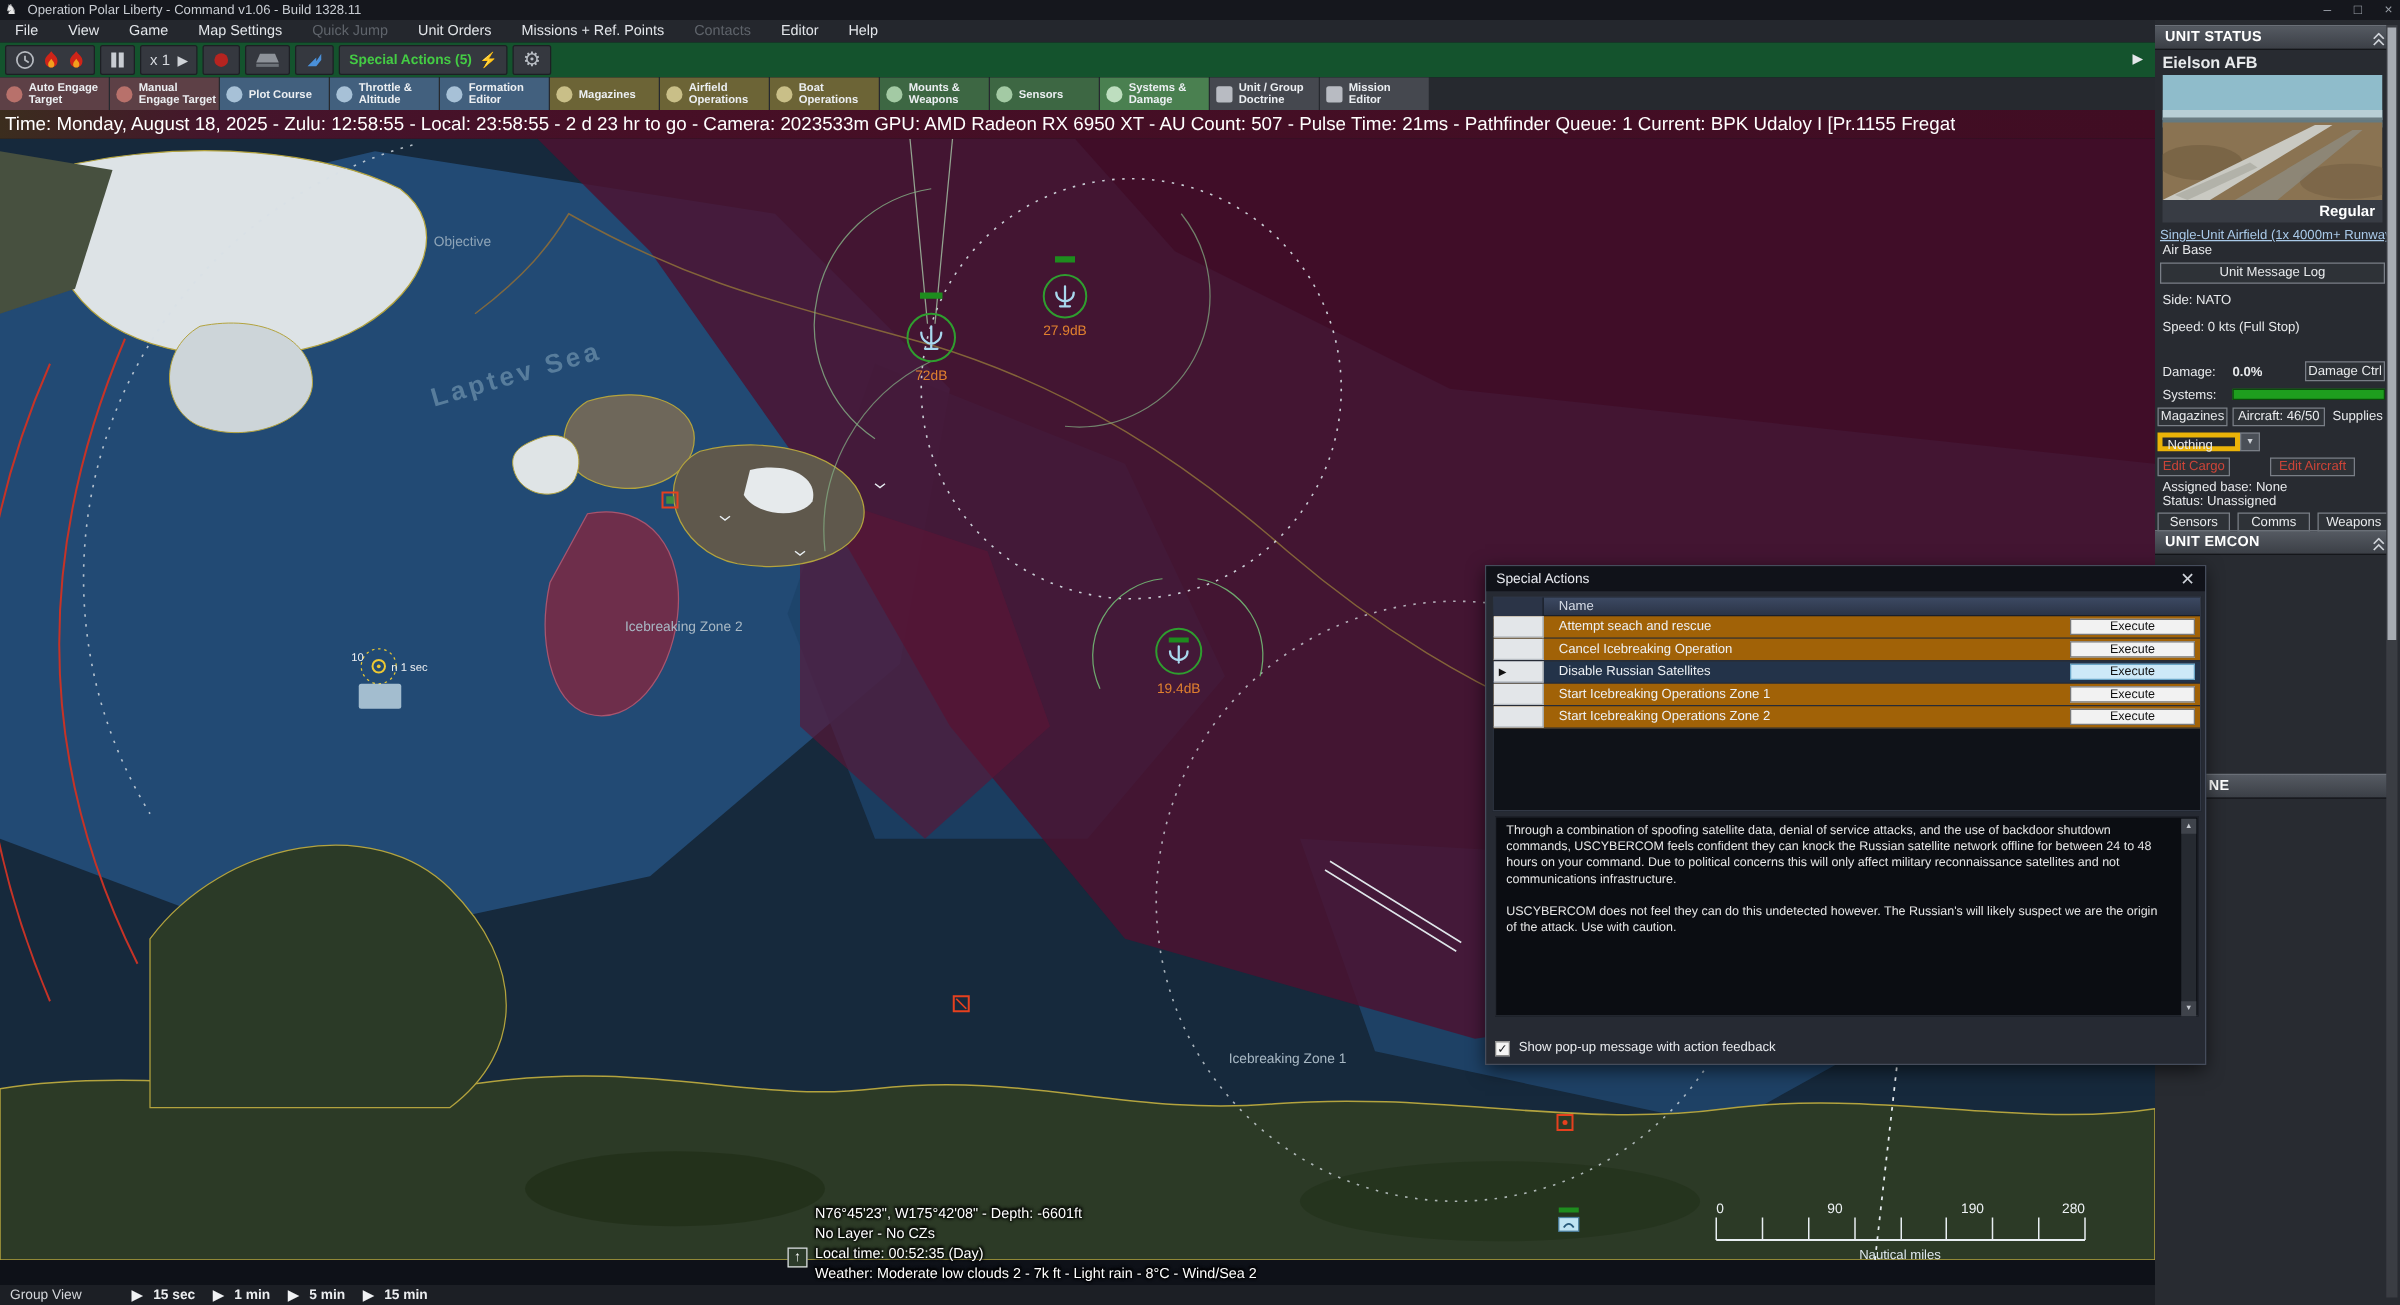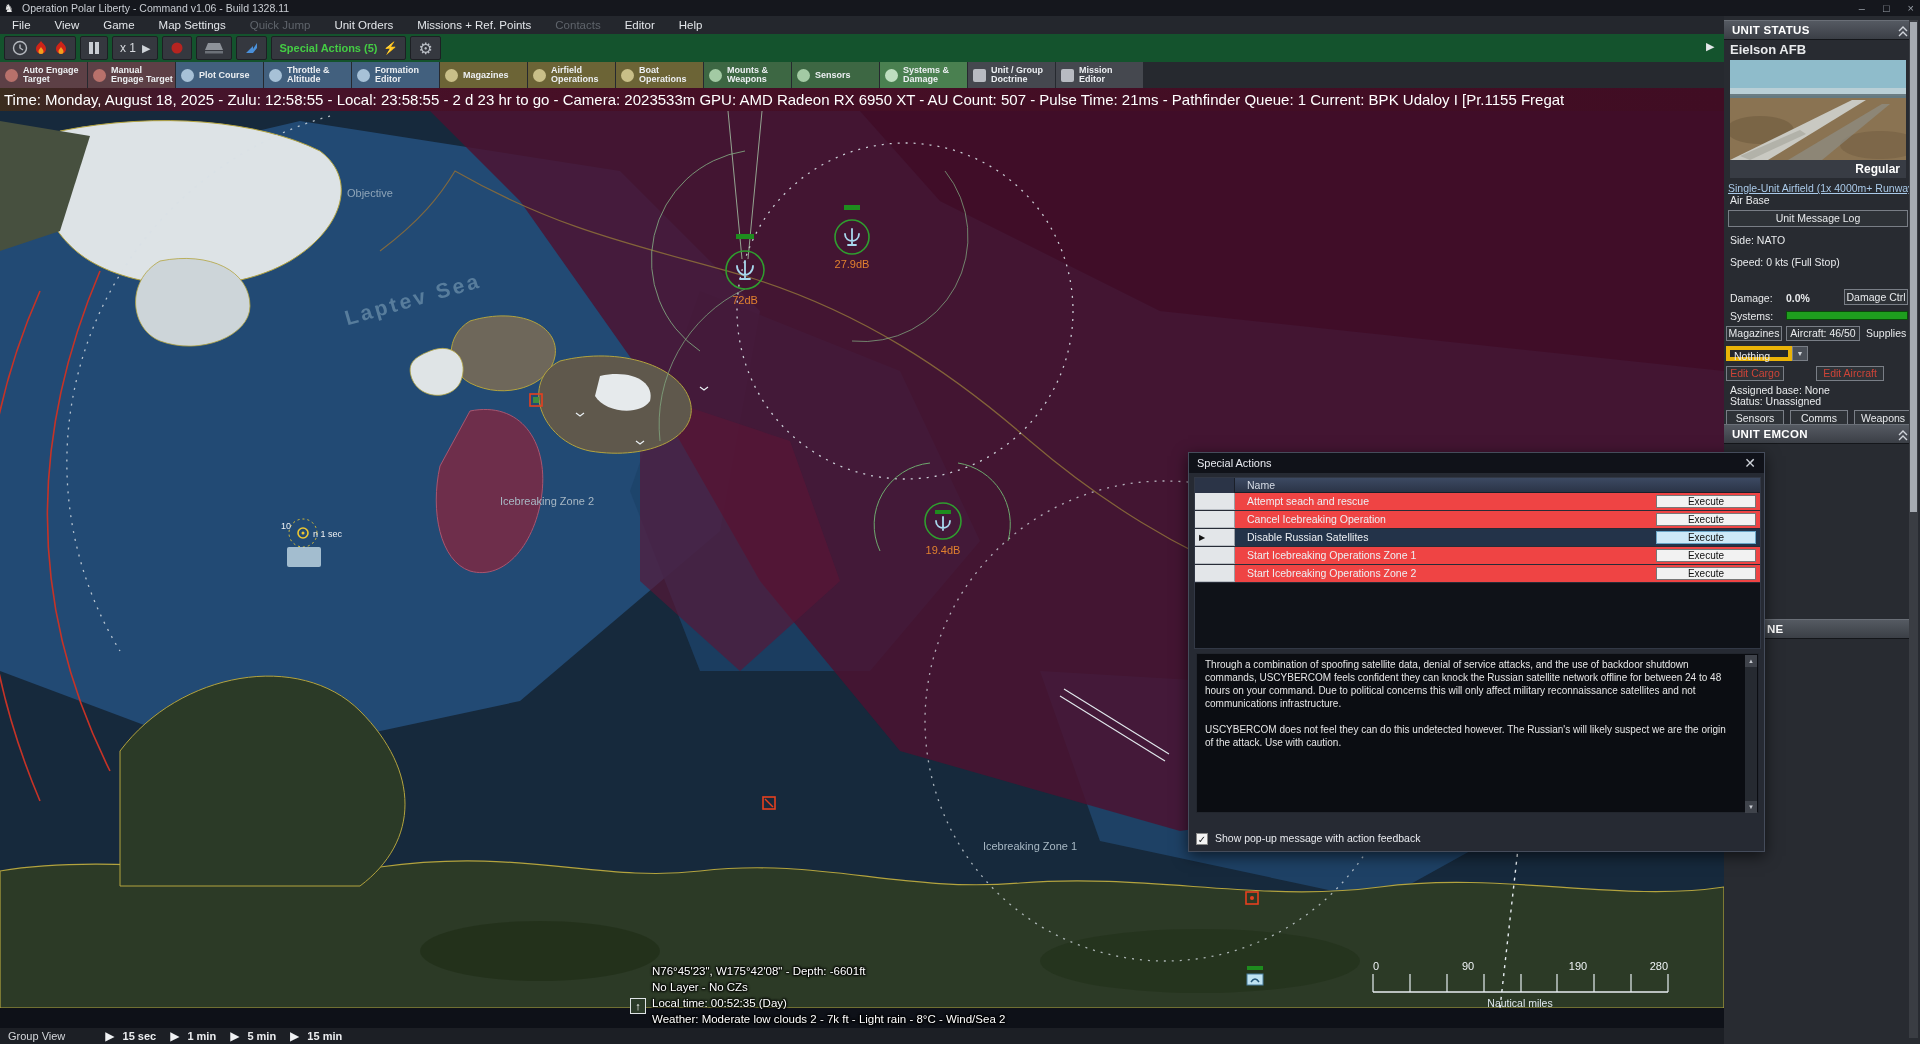--- a/index.html
+++ b/index.html
@@ -83,21 +83,21 @@
   .sb-scroll { position:absolute; right:2px; top:4px; width:9px; height:1018px; background:#3a3d43; }
   .sb-thumb { position:absolute; left:1px; top:2px; width:7px; height:490px; background:#a6abb2; }
 
   
   .dialog { position:absolute; left:1188px; top:452px; width:577px; height:400px; background:#262a33; border:1px solid #454c5b; box-shadow:0 4px 14px rgba(0,0,0,.6); z-index:10; }
   .dlg-title { position:absolute; left:0; top:0; width:100%; height:20px; background:#101219; color:#e8eaf0; font-size:11px; line-height:20px; padding-left:8px; }
   .dlg-close { position:absolute; right:8px; top:0; font-size:14px; line-height:20px; color:#cfd3da; }
   .dlg-table { position:absolute; left:5px; top:24px; width:567px; height:172px; background:#0f1218; border:1px solid #323845; }
   .dlg-thead { position:absolute; left:0; top:0; width:100%; height:15px; background:linear-gradient(#3c4962,#2b3447); border-bottom:1px solid #1a1f29; }
   .dlg-thead .cname { position:absolute; left:52px; top:1px; font-size:10.5px; color:#d6dce6; }
-  .dlg-row { position:absolute; left:0; width:100%; height:18px; background:#ef4444; border-bottom:1px solid #272c37; }
+  .dlg-row { position:absolute; left:0; width:100%; height:18px; background:#a16207; border-bottom:1px solid #272c37; }
   .dlg-row.sel { background:#233349; }
   .dlg-selcell { position:absolute; left:0; top:0; width:40px; height:17px; background:#e3e6e9; border-right:1px solid #9aa0a6; border-bottom:1px solid #b9bec4; color:#111; font-size:8px; line-height:17px; padding-left:4px; }
   .dlg-rowname { position:absolute; left:52px; top:2px; font-size:10.5px; color:#edf0f4; }
   .dlg-exec { position:absolute; right:4px; top:2px; width:100px; height:13px; background:#f2f2f2; border:1px solid #777; color:#111; font-size:10px; text-align:center; line-height:11px; }
   .dlg-exec.sel { background:#cde9f8; border-color:#6aa6c8; }
   .dlg-desc { position:absolute; left:7px; top:200px; width:563px; height:160px; background:#0b0d12; border:1px solid #22262e; color:#e6e6e6; font-size:10px; line-height:13px; padding:4px 22px 4px 8px; }
   .dlg-desc p { margin-bottom:13px; }
   .dlg-scroll { position:absolute; right:1px; top:1px; width:12px; height:158px; background:#262a31; }
   .dlg-scroll .arr { position:absolute; left:0; width:12px; height:12px; background:#3f434b; color:#c8ccd2; font-size:6px; text-align:center; line-height:12px; }
   .dlg-check { position:absolute; left:7px; top:380px; width:12px; height:12px; background:#f4f4f4; border:1px solid #888; color:#16181c; font-size:10px; line-height:11px; text-align:center; }

